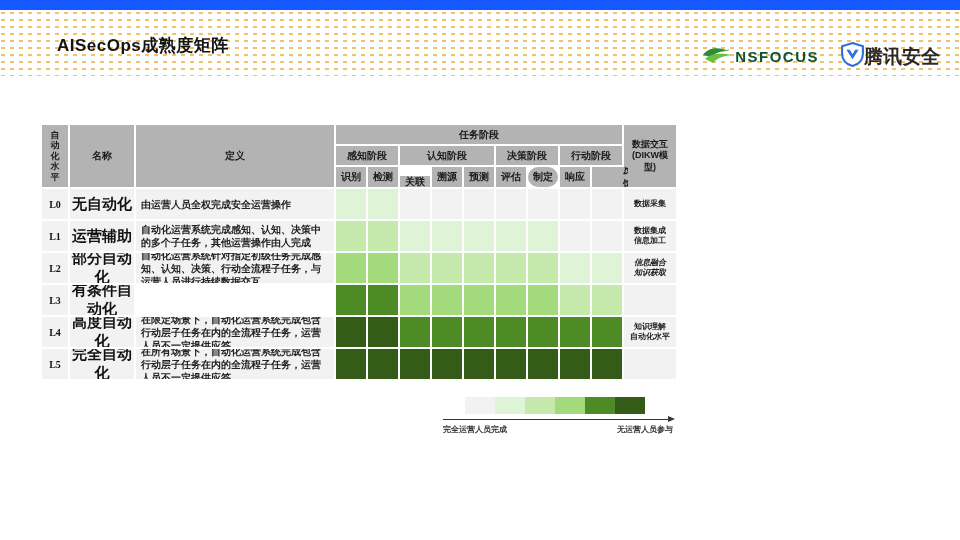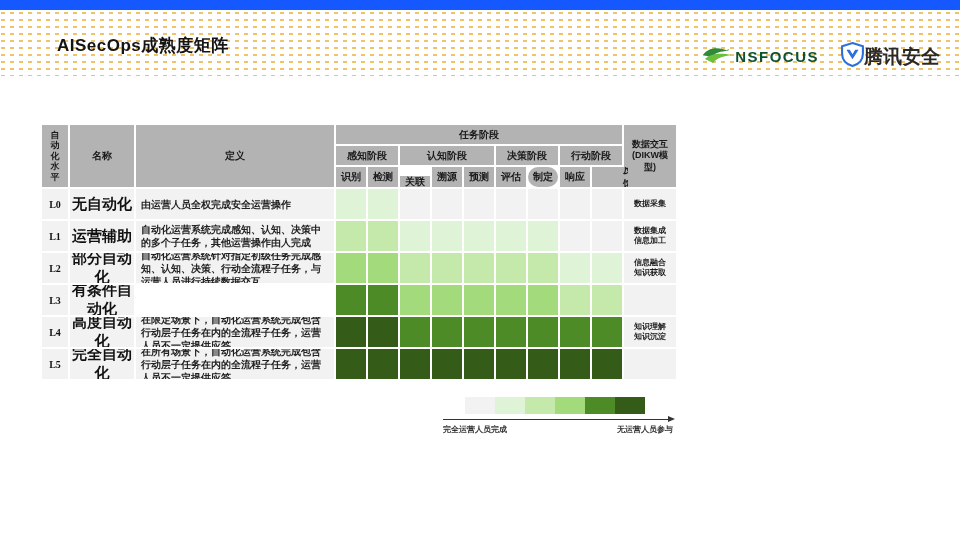--- a/index.html
+++ b/index.html
@@ -125,21 +125,21 @@
       <div class="cell body def-cell" style="grid-area: 6 / 3;">自动化运营系统针对指定初级任务完成感知、认知、决策、行动全流程子任务，与运营人员进行持续数据交互</div>
       <div class="cell" style="grid-area: 6 / 4; background: rgb(163, 218, 123);"></div>
       <div class="cell" style="grid-area: 6 / 5; background: rgb(163, 218, 123);"></div>
       <div class="cell" style="grid-area: 6 / 6; background: rgb(197, 232, 171);"></div>
       <div class="cell" style="grid-area: 6 / 7; background: rgb(197, 232, 171);"></div>
       <div class="cell" style="grid-area: 6 / 8; background: rgb(197, 232, 171);"></div>
       <div class="cell" style="grid-area: 6 / 9; background: rgb(197, 232, 171);"></div>
       <div class="cell" style="grid-area: 6 / 10; background: rgb(197, 232, 171);"></div>
       <div class="cell" style="grid-area: 6 / 11; background: rgb(223, 243, 214);"></div>
       <div class="cell" style="grid-area: 6 / 12; background: rgb(223, 243, 214);"></div>
-      <div class="cell body data-cell" style="grid-area: 6 / 13;">信息融合
+      <div class="cell body data-cell" style="grid-area: 6 / 13; font-style: italic;">信息融合
 知识获取</div>
       <div class="cell body level-cell" style="grid-area: 7 / 1;">L3</div>
       <div class="cell body name-cell" style="grid-area: 7 / 2;">有条件自动化</div>
       <div class="cell" style="grid-area: 7 / 4; background: rgb(77, 139, 39);"></div>
       <div class="cell" style="grid-area: 7 / 5; background: rgb(77, 139, 39);"></div>
       <div class="cell" style="grid-area: 7 / 6; background: rgb(163, 218, 123);"></div>
       <div class="cell" style="grid-area: 7 / 7; background: rgb(163, 218, 123);"></div>
       <div class="cell" style="grid-area: 7 / 8; background: rgb(163, 218, 123);"></div>
       <div class="cell" style="grid-area: 7 / 9; background: rgb(163, 218, 123);"></div>
       <div class="cell" style="grid-area: 7 / 10; background: rgb(163, 218, 123);"></div>
@@ -152,21 +152,21 @@
       <div class="cell" style="grid-area: 8 / 4; background: rgb(52, 92, 24);"></div>
       <div class="cell" style="grid-area: 8 / 5; background: rgb(52, 92, 24);"></div>
       <div class="cell" style="grid-area: 8 / 6; background: rgb(77, 139, 39);"></div>
       <div class="cell" style="grid-area: 8 / 7; background: rgb(77, 139, 39);"></div>
       <div class="cell" style="grid-area: 8 / 8; background: rgb(77, 139, 39);"></div>
       <div class="cell" style="grid-area: 8 / 9; background: rgb(77, 139, 39);"></div>
       <div class="cell" style="grid-area: 8 / 10; background: rgb(77, 139, 39);"></div>
       <div class="cell" style="grid-area: 8 / 11; background: rgb(77, 139, 39);"></div>
       <div class="cell" style="grid-area: 8 / 12; background: rgb(77, 139, 39);"></div>
       <div class="cell body data-cell" style="grid-area: 8 / 13;">知识理解
-知识沉淀</div>
+自动化水平</div>
       <div class="cell body level-cell" style="grid-area: 9 / 1;">L5</div>
       <div class="cell body name-cell" style="grid-area: 9 / 2;">完全自动化</div>
       <div class="cell body def-cell" style="grid-area: 9 / 3;">在所有场景下，自动化运营系统完成包含行动层子任务在内的全流程子任务，运营人员不一定提供应答</div>
       <div class="cell" style="grid-area: 9 / 4; background: rgb(52, 92, 24);"></div>
       <div class="cell" style="grid-area: 9 / 5; background: rgb(52, 92, 24);"></div>
       <div class="cell" style="grid-area: 9 / 6; background: rgb(52, 92, 24);"></div>
       <div class="cell" style="grid-area: 9 / 7; background: rgb(52, 92, 24);"></div>
       <div class="cell" style="grid-area: 9 / 8; background: rgb(52, 92, 24);"></div>
       <div class="cell" style="grid-area: 9 / 9; background: rgb(52, 92, 24);"></div>
       <div class="cell" style="grid-area: 9 / 10; background: rgb(52, 92, 24);"></div>

